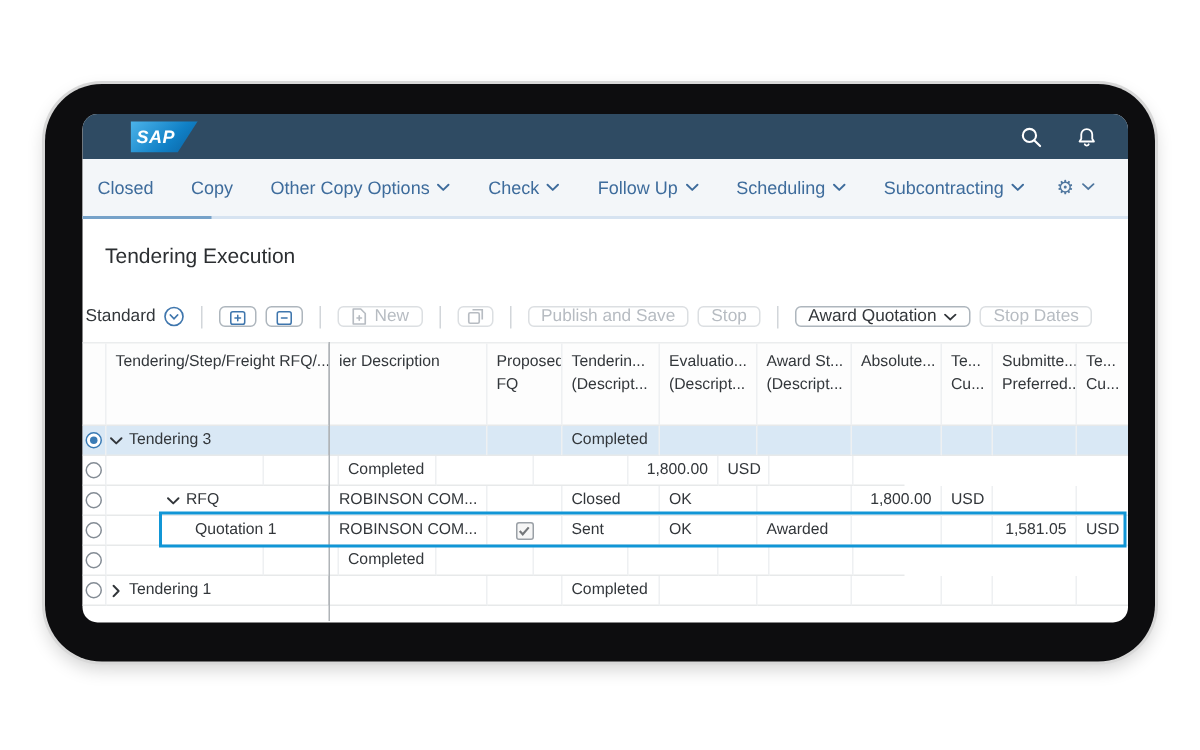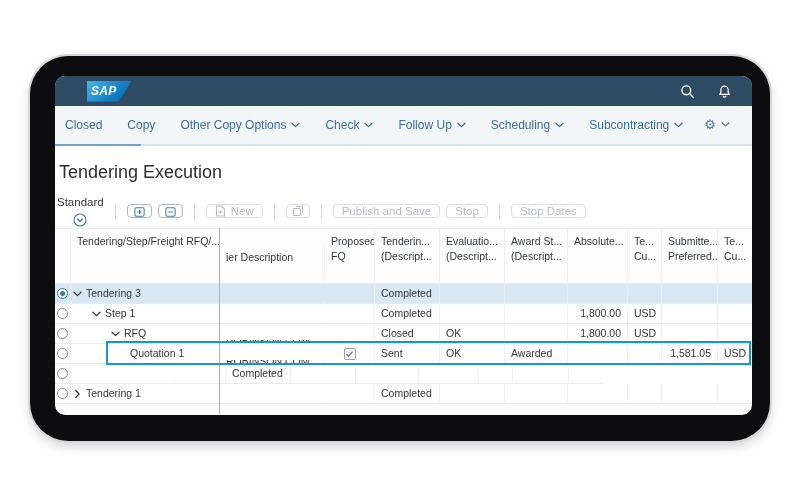--- a/index.html
+++ b/index.html
@@ -28,46 +28,46 @@
   
   .menubar { position:absolute; left:0; top:30px; width:697px; height:40px; background:#f3f6f9; }
   .menu-items { position:absolute; left:10px; top:0; height:38px; display:flex; align-items:center; gap:25px; }
   .menu-item { display:flex; align-items:center; gap:5px; color:#3e6c9c; font-size:12px; cursor:pointer; white-space:nowrap; }
   .menu-settings { position:absolute; right:22px; top:11px; display:flex; align-items:center; gap:5px;
                    color:#50779f; font-size:13px; cursor:pointer; }
   .menu-underline { position:absolute; left:0; bottom:0; width:697px; height:2px; background:#d6e3f1; }
   .menu-indicator { position:absolute; left:0; bottom:0; width:86px; height:2px; background:#76a2c9; }
 
   
-  .page-title { position:absolute; left:4px; top:86px; font-size:18px; color:#2b2e31; }
+  .page-title { position:absolute; left:15px; top:86px; font-size:14px; color:#2b2e31; }
 
   
   .toolbar { position:absolute; left:2px; top:122px; height:26px; display:flex; align-items:center; gap:6px; }
-  .tb-view { display:flex; align-items:center; gap:5px; font-size:11.5px; color:#32363a; cursor:pointer;flex-direction:column; }
+  .tb-view { display:flex; align-items:center; gap:5px; font-size:11.5px; color:#32363a; cursor:pointer; }
   .sep { width:1px; height:15px; background:#d2d6da; margin:0 5px; }
   .tb-btn, .tb-icon-btn { height:14px; border-radius:4px; background:#fff; display:flex; align-items:center;
             gap:5px; font-size:11.5px; font-family:inherit; cursor:pointer; }
   .tb-btn { padding:0 8px; }
   .tb-icon-btn { padding:0 5px; }
   .tb-enabled { border:1px solid #aeb6bd; color:#32363a; }
   .tb-disabled { border:1px solid #dcdfe2; color:#b7bcc2; }
   .tb-icon-btn.tb-enabled svg path, .tb-icon-btn.tb-enabled svg rect { stroke:#3f76ad; }
   .chev { flex:none; }
 
   
   .table { position:absolute; left:0; top:152px; width:697px; height:187px; font-size:10.5px; color:#32363a; }
   .thead { display:flex; height:56px; background:#fdfdfd; border-top:1px solid #ebedee; }
   .cell { border-right:1px solid #eef0f2; border-bottom:1px solid #e7e9ea; overflow:hidden; white-space:nowrap; }
   .cell.h { padding:5px 6px; line-height:1.4; color:#33373b; cursor:pointer; }
   .row { display:flex; height:20px; background:#fff; }
   .row.selected { background:#d9e8f5; }
   .row .cell { line-height:19px; padding:0 6px; display:flex; align-items:center; }
   .c0 { width:16px; padding:0 !important; justify-content:center; }
   .c1 { width:149px; border-right:1px solid #b6babe !important; }
-  .c2 { width:105px;margin-top:16px; }
+  .c2 { width:105px; }
   .c3 { width:50px; }
   .c4 { width:65px; }
   .c5 { width:65px; }
   .c6 { width:63px; }
   .c7 { width:60px; }
   .c8 { width:34px; }
   .c9 { width:56px; }
   .c10 { width:34px; border-right:none; }
   .num { justify-content:flex-end;text-align:right; }
   .center { justify-content:center; }
@@ -193,20 +193,26 @@
           </svg>
         </button>
         <span class="sep"></span>
         <button class="tb-btn tb-disabled">
           <span>Publish and Save</span>
         </button>
         <button class="tb-btn tb-disabled">
           <span>Stop</span>
         </button>
         <span class="sep"></span>
+        <button class="tb-btn tb-enabled">
+          <span>Award Quotation</span>
+          <svg width="9" height="5" viewBox="0 0 9 5">
+            <path d="M1 .8 4.5 4 8 .8" fill="none" stroke="#32363a" stroke-width="1.2" stroke-linecap="round"></path>
+          </svg>
+        </button>
         <button class="tb-btn tb-disabled">
           <span>Stop Dates</span>
         </button>
       </div>
 
       <div class="table">
         <div class="thead">
             <div class="cell h c0"></div>
             <div class="cell h c1">
               <div>Tendering/Step/Freight RFQ/...</div>
@@ -279,26 +285,20 @@
               <div class="cell c9 num">
                 <span></span>
               </div>
               <div class="cell c10">
                 <span></span>
               </div>
             </div>
             <div class="row">
               <div class="cell c0 selcell">
                 <span class="radio"></span>
-              </div>
-              <div class="cell c1 tree" style="padding-left:21px">
-                <svg class="chev" width="9" height="6" viewBox="0 0 9 6">
-                  <path d="M1 1.2 4.5 4.6 8 1.2" fill="none" stroke="#32363a" stroke-width="1.3" stroke-linecap="round" stroke-linejoin="round"></path>
-                </svg>
-                <span>Step 1</span>
               </div>
               <div class="cell c2">
                 <span></span>
               </div>
               <div class="cell c3 center"></div>
               <div class="cell c4">
                 <span>Completed</span>
               </div>
               <div class="cell c5">
                 <span></span>

